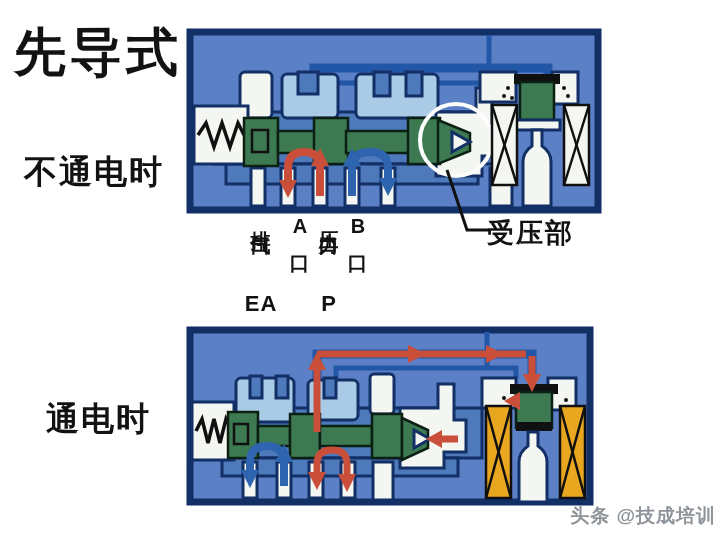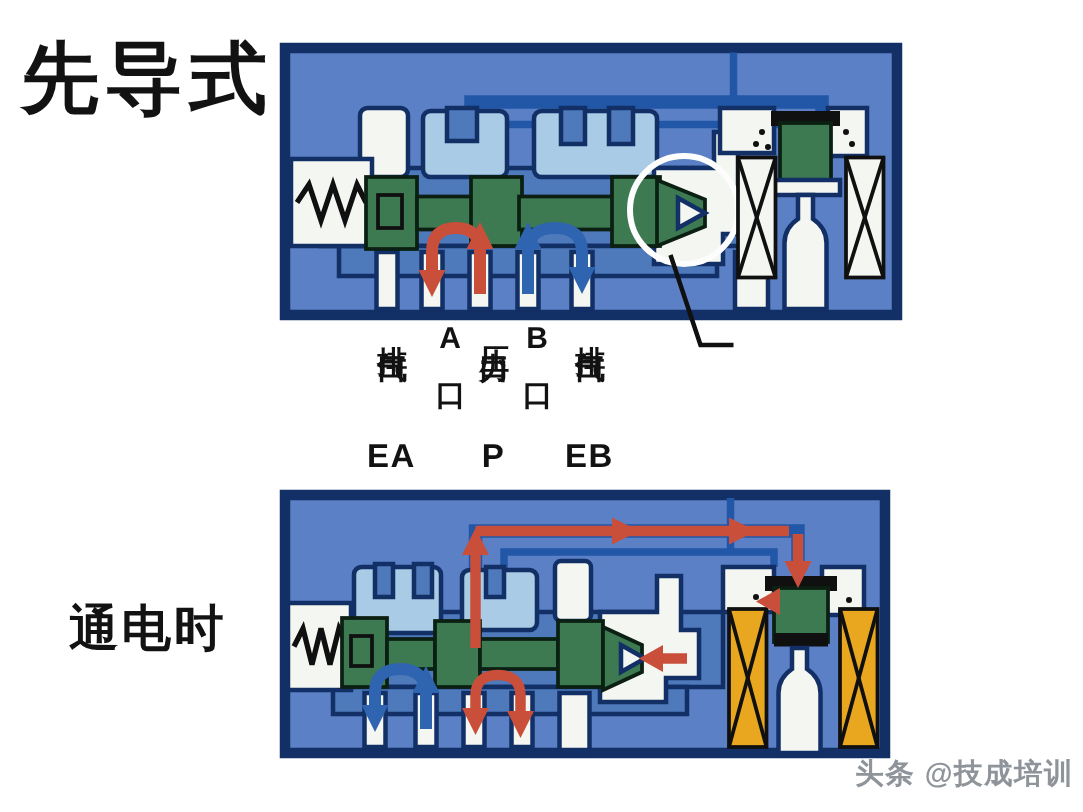--- a/index.html
+++ b/index.html
@@ -45,20 +45,21 @@
   .xline{stroke:#101010;stroke-width:2.5;}
   .detail{fill:none;stroke:#101010;stroke-width:2.5;}
   .callout-line{fill:none;stroke:#101010;stroke-width:3;}
 </style>
 </head>
 <body>
 
 <div class="page">
 
   <div class="abs title-main">先导式</div>
+  <div class="abs state-off">不通电时</div>
   <div class="abs state-on">通电时</div>
 
   <svg class="abs" style="left:186px;top:28px;" width="416" height="186" viewBox="0 0 416 186">
     <rect x="4" y="4" width="408" height="178" class="panel"></rect>
 
     <g>
       <path d="M128 70 V40 H362 V54" class="pipe9"></path>
       <path d="M146 78 V55 H346 V62" class="pipe5"></path>
       <path d="M303 7 V66" class="pipe5"></path>
     </g>
@@ -134,40 +135,37 @@
       <line x1="166" y1="168" x2="166" y2="134" class="s-blue"></line>
       <polygon points="157,138 175,138 166,120" class="f-blue"></polygon>
       <path d="M166 140 Q166 124 184 124 Q202 124 202 140 V154" class="s-blue"></path>
       <polygon points="193,150 211,150 202,168" class="f-blue"></polygon>
     </g>
   </svg>
 
   <svg class="abs" style="left:437px;top:168px;" width="62" height="72" viewBox="0 0 62 72">
     <polyline points="10,2 30,62 52,62" class="callout-line"></polyline>
   </svg>
+  <div class="abs callout-label">受压部</div>
 
   <div class="port-col" style="left:244px">
     <span class="cn">排气口</span>
     <span class="en">EA</span>
   </div>
   <div class="port-col" style="left:283px">
     <span class="cn">A口</span>
     <span class="en"></span>
   </div>
   <div class="port-col" style="left:312px">
     <span class="cn">压力口</span>
     <span class="en">P</span>
   </div>
   <div class="port-col" style="left:341px">
     <span class="cn">B口</span>
     <span class="en"></span>
-  </div>
-  <div class="port-col" style="left:376px">
-    <span class="cn">排气口</span>
-    <span class="en">EB</span>
   </div>
 
   <svg class="abs" style="left:186px;top:326px;" width="408" height="180" viewBox="0 0 408 180">
     <rect x="4" y="4" width="400" height="172" class="panel"></rect>
 
     <g>
       <path d="M131 60 V28 H346 V48" class="pipe9"></path>
       <path d="M150 66 V42 H330 V52" class="pipe5"></path>
       <path d="M301 6 V44" class="pipe5"></path>
     </g>

